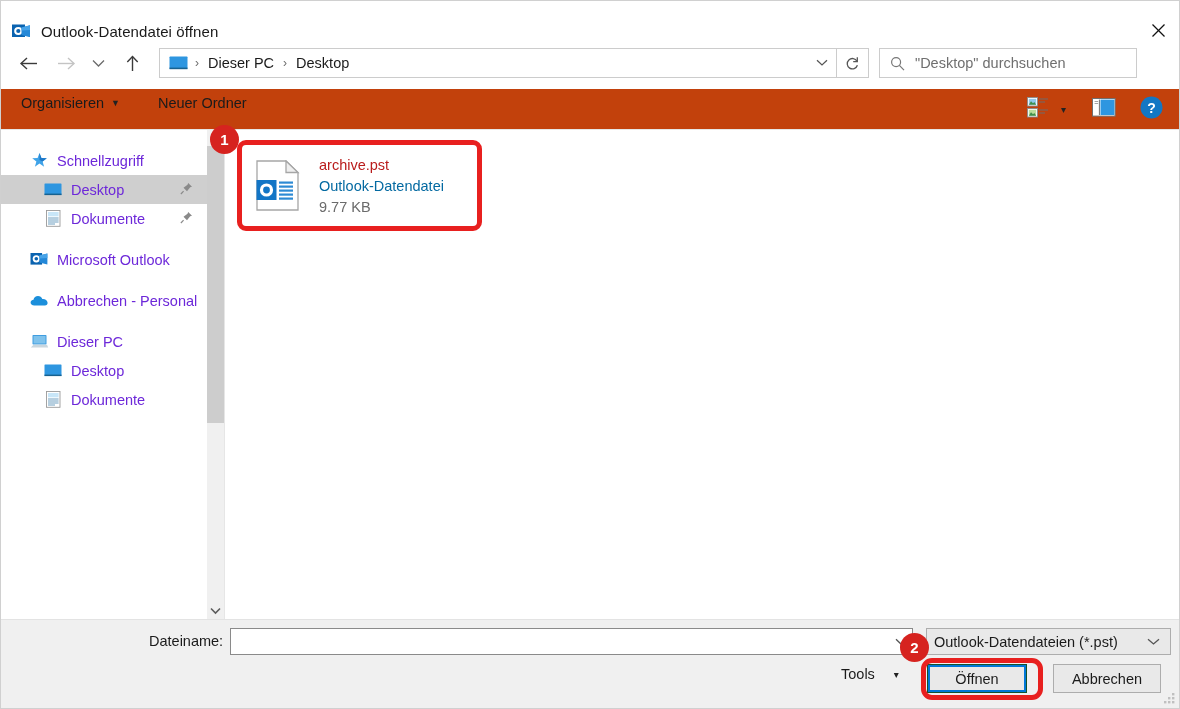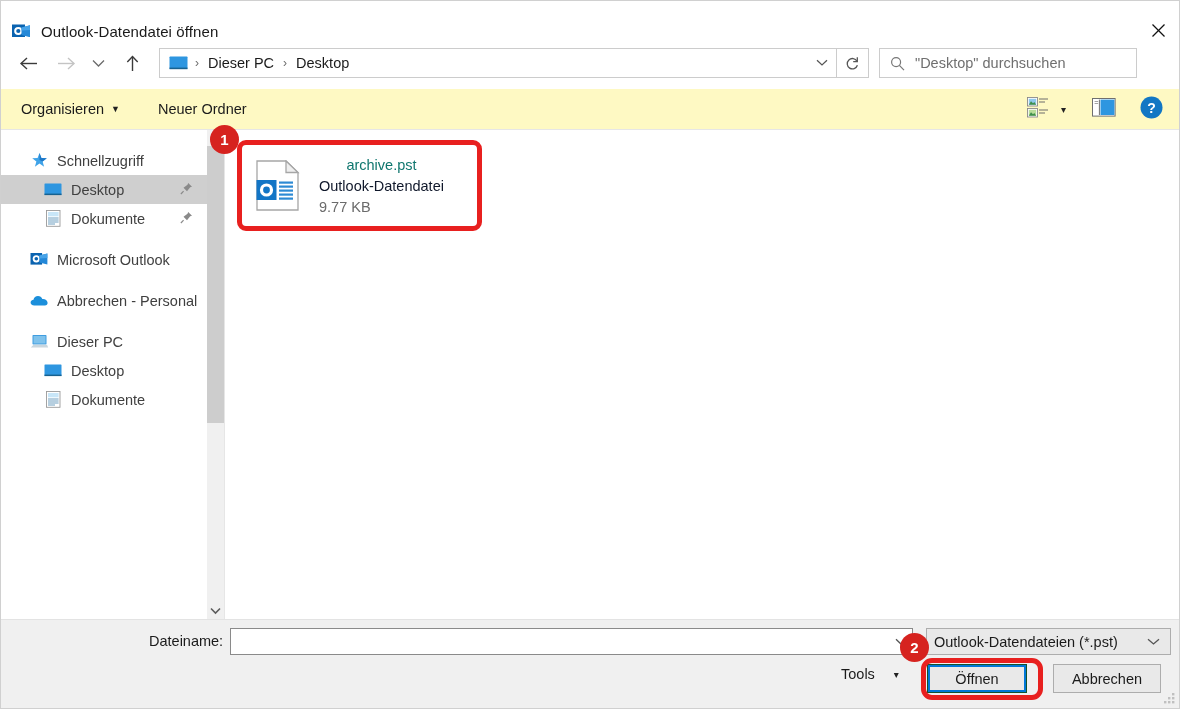--- a/index.html
+++ b/index.html
@@ -106,23 +106,23 @@
   #search-icon { margin-left: 10px; display:flex; }
   #search-placeholder {
     margin-left: 10px;
     font-size: 14.5px; color: #6f6f6f;
   }
 
   
   #cmdbar {
     position: absolute; left: 0; top: 88px;
     width: 1180px; height: 40px;
-    background: #fef9c3;
+    background: #c2410c;
     border-bottom: 1px solid #e6e6e6;
-    display: flex; align-items: center;
+    display: flex; 
   }
   .cmd-item {
     font-size: 14.5px; color: #1b1b1b;
     display: flex; align-items: center;
     height: 28px; padding: 0 6px;
   }
   #cmd-organize { margin-left: 14px; }
   #cmd-organize .caret { margin-left: 7px; font-size: 9px; color:#222; }
   #cmd-newfolder { margin-left: 26px; }
   #cmd-right { margin-left: auto; display:flex; align-items:center; }
@@ -135,21 +135,21 @@
   #sidebar {
     position: absolute; left: 0; top: 129px;
     width: 206px; height: 489px;
     background: #ffffff;
     overflow: hidden;
   }
   .nav-row {
     height: 29px;
     display: flex; align-items: center;
     position: relative;
-    font-size: 14.5px; color: #404040;
+    font-size: 14.5px; color: #6d28d9;
     white-space: nowrap;
   }
   .nav-row.selected { background: #cfcfcf; }
   .nav-row .ico {
     width: 20px; height: 18px;
     display: flex; align-items: center; justify-content: center;
     flex: 0 0 auto;
   }
   .nav-row .lbl { margin-left: 8px; }
   .nav-row .pin {
@@ -184,22 +184,22 @@
     background: #ffffff;
   }
   #file-item {
     position: absolute; left: 22px; top: 18px;
     width: 220px; height: 76px;
     display: flex; align-items: center;
     background: #ffffff;
   }
   #file-icon { width: 46px; height: 52px; position: relative; flex: 0 0 auto; margin-left: 8px;}
   #file-meta { margin-left: 18px; }
-  #file-name { font-size: 14.5px; color: #0f766e; text-align: center; }
-  #file-type { font-size: 14.5px; color: #0f172a; margin-top: 5px; }
+  #file-name { font-size: 14.5px; color: #b91c1c; }
+  #file-type { font-size: 14.5px; color: #0369a1; margin-top: 5px; }
   #file-size { font-size: 14.5px; color: #6b6b6b; margin-top: 5px; }
 
   
   #footer {
     position: absolute; left: 0; top: 618px;
     width: 1180px; height: 91px;
     background: #f0f0f0;
     border-top: 1px solid #e3e3e3;
   }
   #filename-label {

